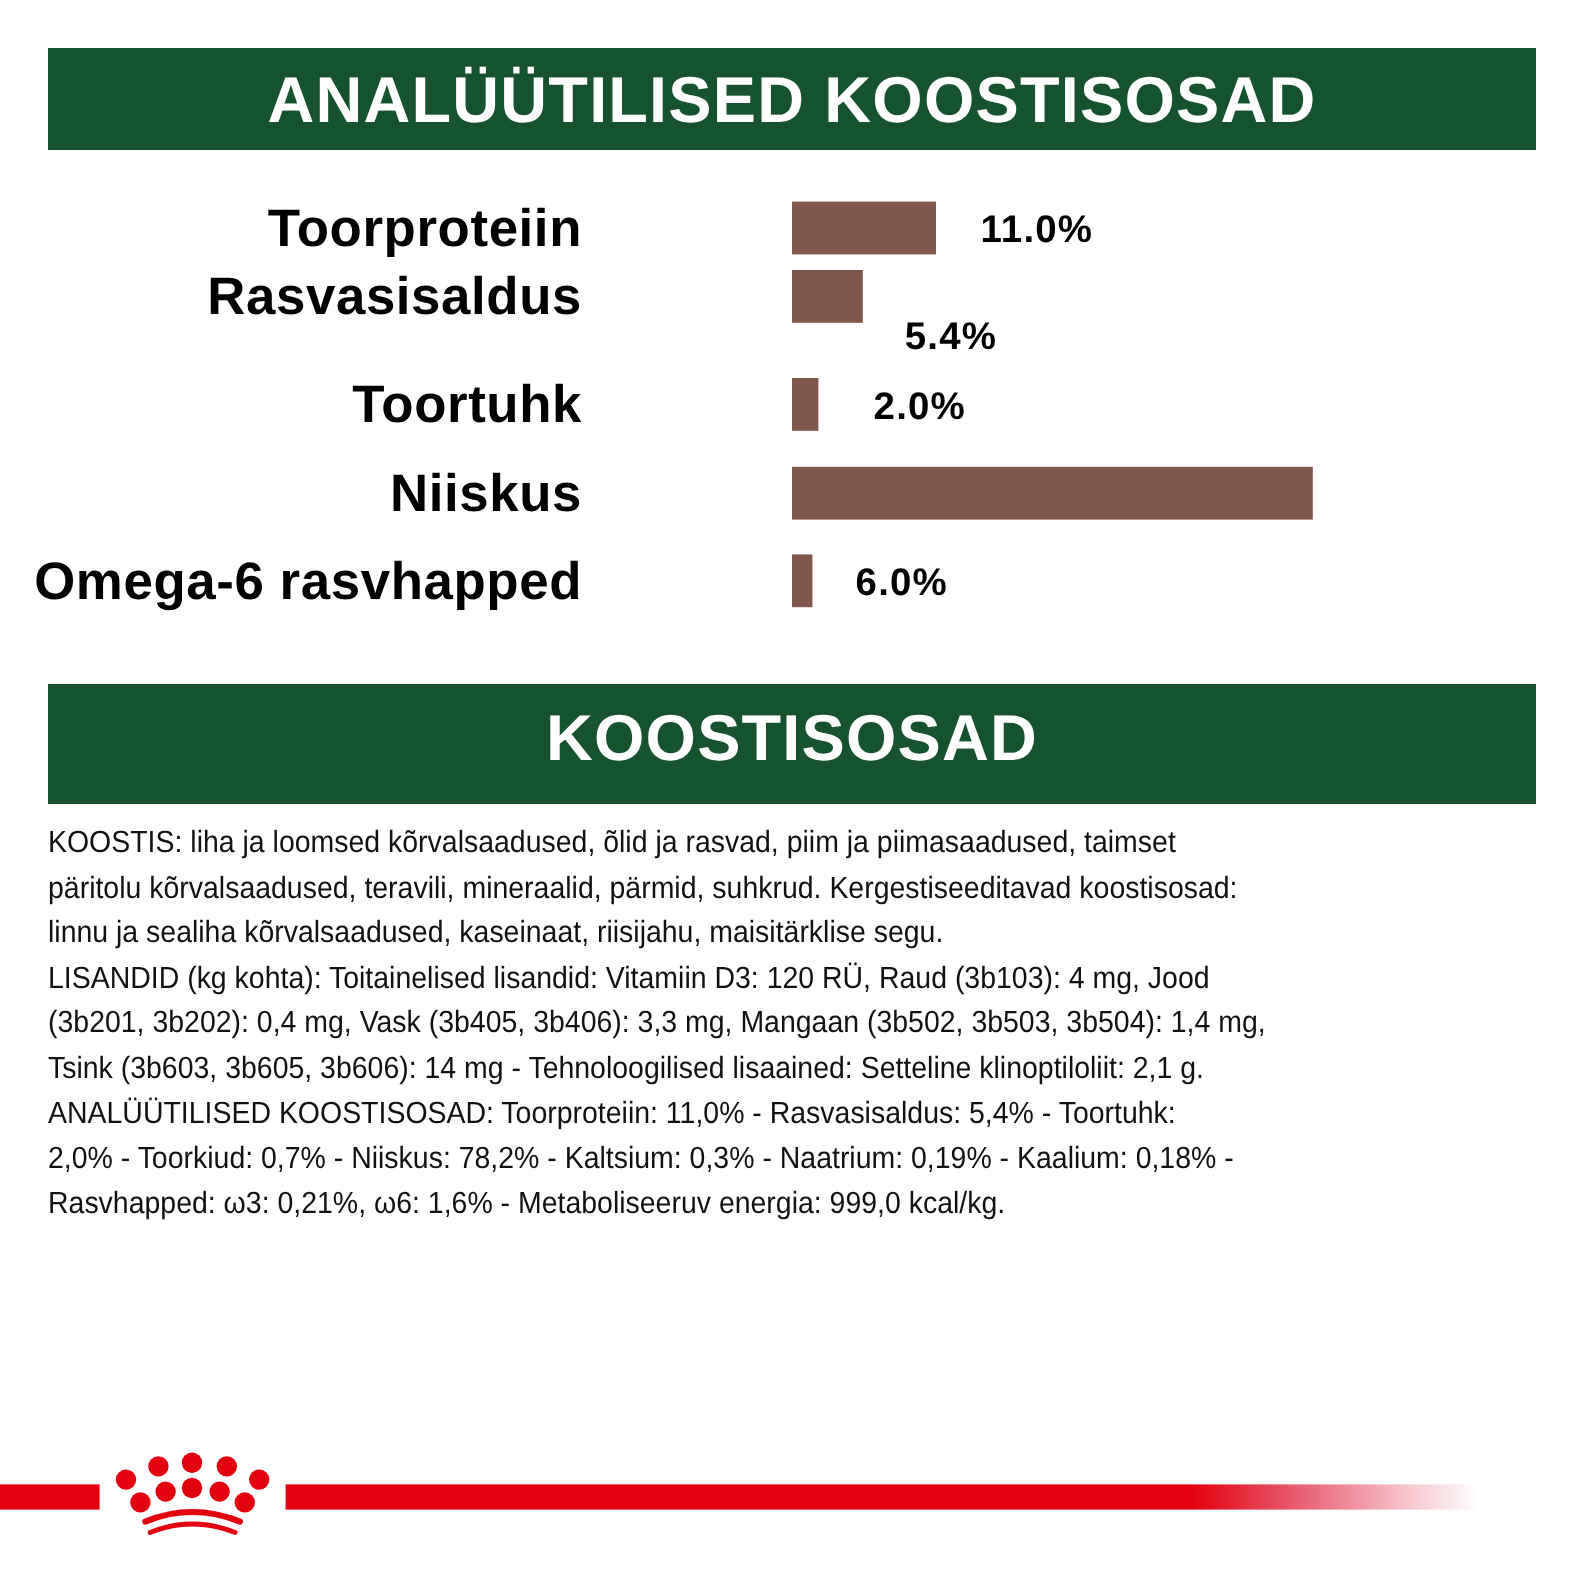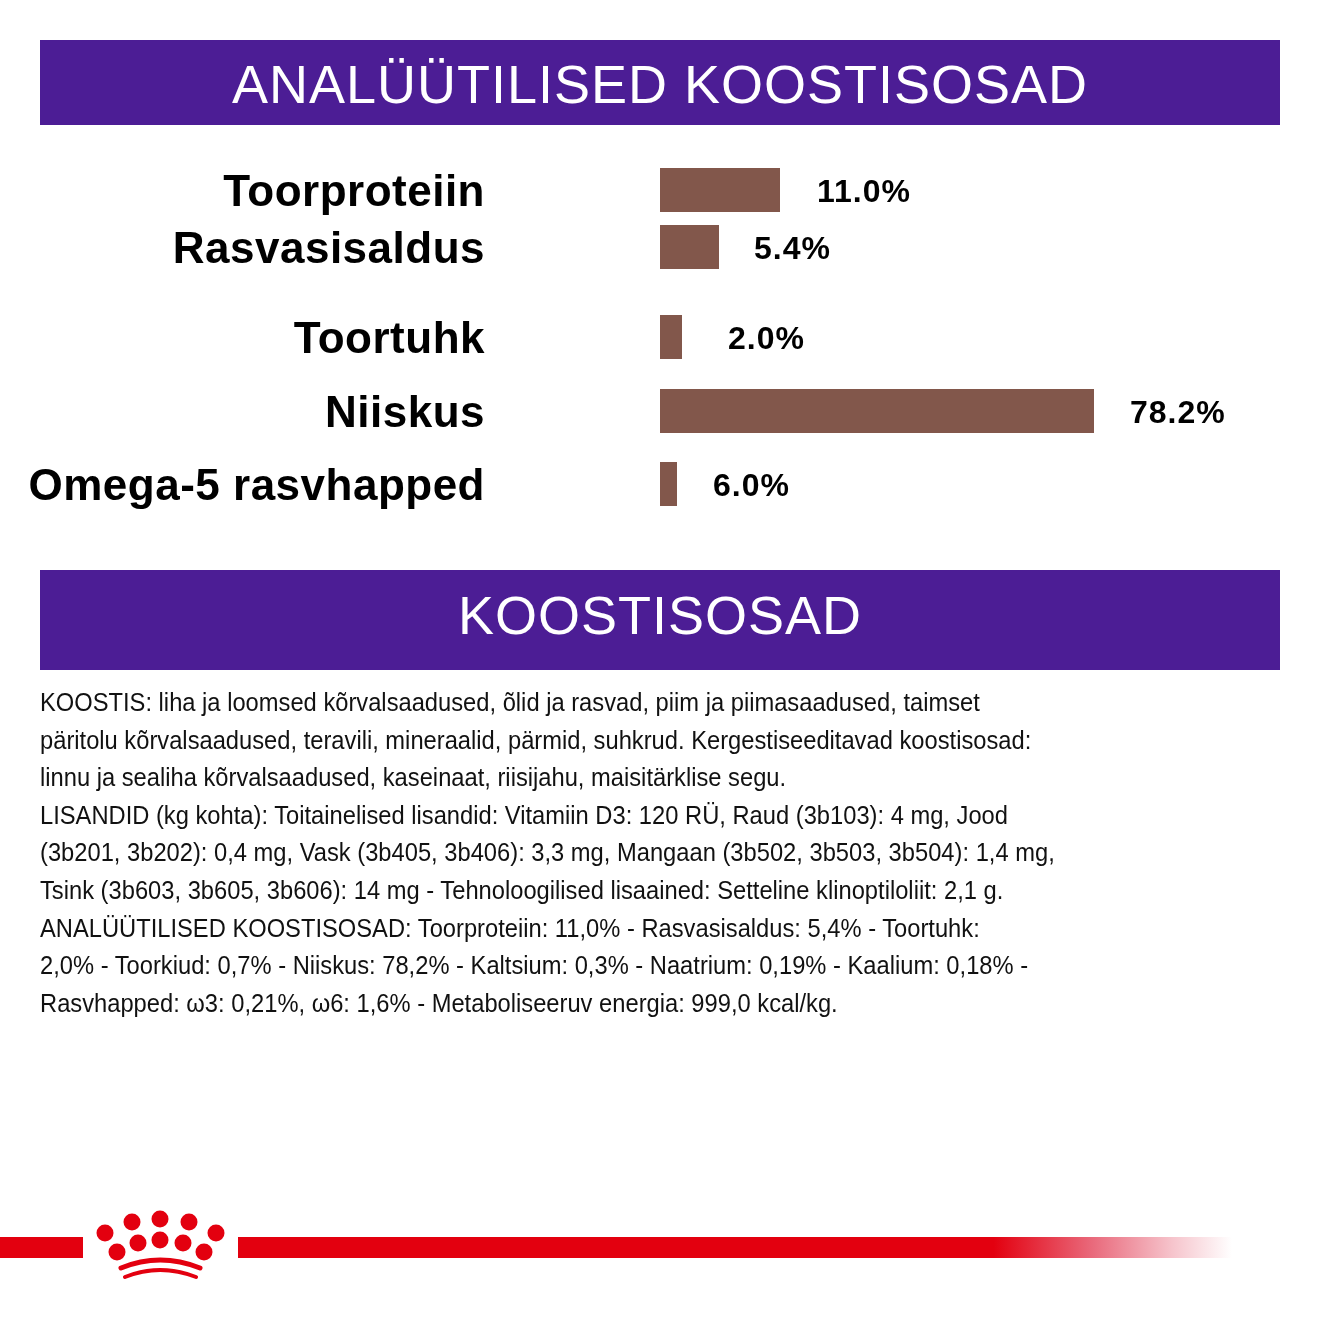--- a/index.html
+++ b/index.html
@@ -1,19 +1,19 @@
 <!DOCTYPE html>
 <html><head>
 <meta charset="utf-8">
 <style>
   html, body { margin: 0; padding: 0; background: #ffffff; }
   body { width: 1320px; height: 1320px; position: relative; overflow: hidden; font-family: "Liberation Sans", sans-serif; color: #000; }
   .band {
-    position: absolute; left: 40px; width: 1240px; background: #4c1d95;
-    color: #ffffff; font-weight: normal; text-align: center;
+    position: absolute; left: 40px; width: 1240px; background: #14532d;
+    color: #ffffff; font-weight: bold; text-align: center;
     font-family: "Liberation Sans", sans-serif; letter-spacing: 1px;
   }
   #band1 { top: 40px; height: 85px; line-height: 88px; font-size: 54px; }
   #band2 { top: 570px; height: 100px; line-height: 90px; font-size: 54px; }
   .row { position: absolute; left: 0; width: 1179px; height: 46px; }
   .row .label {
     position: absolute; right: 694px; top: -4px; font-size: 44px; font-weight: bold;
     white-space: nowrap; line-height: 54px; letter-spacing: 0.5px;
   }
   .row .bar { position: absolute; left: 660px; top: 0; height: 44px; background: #82574b; }
@@ -40,34 +40,33 @@
 
 <div id="chart">
   <div class="row" style="top:168px;">
     <span class="label">Toorproteiin</span>
     <div class="bar" style="width:120px;"></div>
     <span class="value" style="left:817px;">11.0%</span>
   </div>
   <div class="row" style="top:225px;">
     <span class="label">Rasvasisaldus</span>
     <div class="bar" style="width:59px;"></div>
-    <span class="value" style="left:754px;">5.4%</span>
+    <span class="value" style="left:754px;margin-top:32px;">5.4%</span>
   </div>
   <div class="row" style="top:315px;">
     <span class="label">Toortuhk</span>
     <div class="bar" style="width:22px;"></div>
     <span class="value" style="left:716px;margin-left:12px;">2.0%</span>
   </div>
   <div class="row" style="top:389px;">
     <span class="label">Niiskus</span>
     <div class="bar" style="width:434px;"></div>
-    <span class="value" style="left:1130px;">78.2%</span>
   </div>
   <div class="row" style="top:462px;">
-    <span class="label">Omega-5 rasvhapped</span>
+    <span class="label">Omega-6 rasvhapped</span>
     <div class="bar" style="width:17px;"></div>
     <span class="value" style="left:713px;">6.0%</span>
   </div>
 </div>
 
 <div id="band2" class="band">KOOSTISOSAD</div>
 
 <div id="composition">
   <p>KOOSTIS: liha ja loomsed kõrvalsaadused, õlid ja rasvad, piim ja piimasaadused, taimset</p>
   <p>päritolu kõrvalsaadused, teravili, mineraalid, pärmid, suhkrud. Kergestiseeditavad koostisosad:</p>

